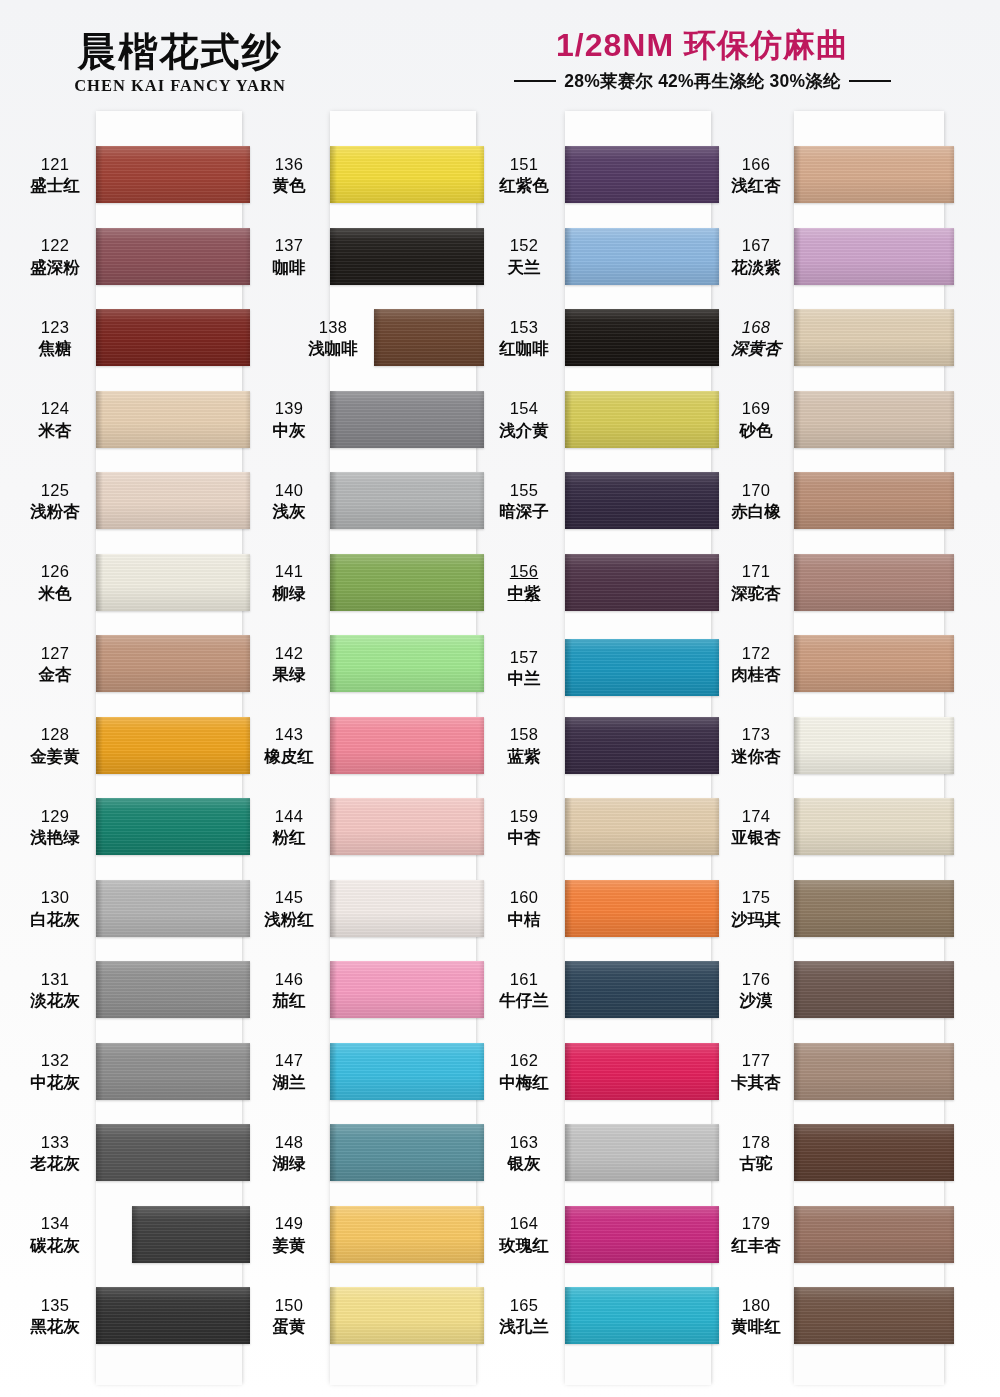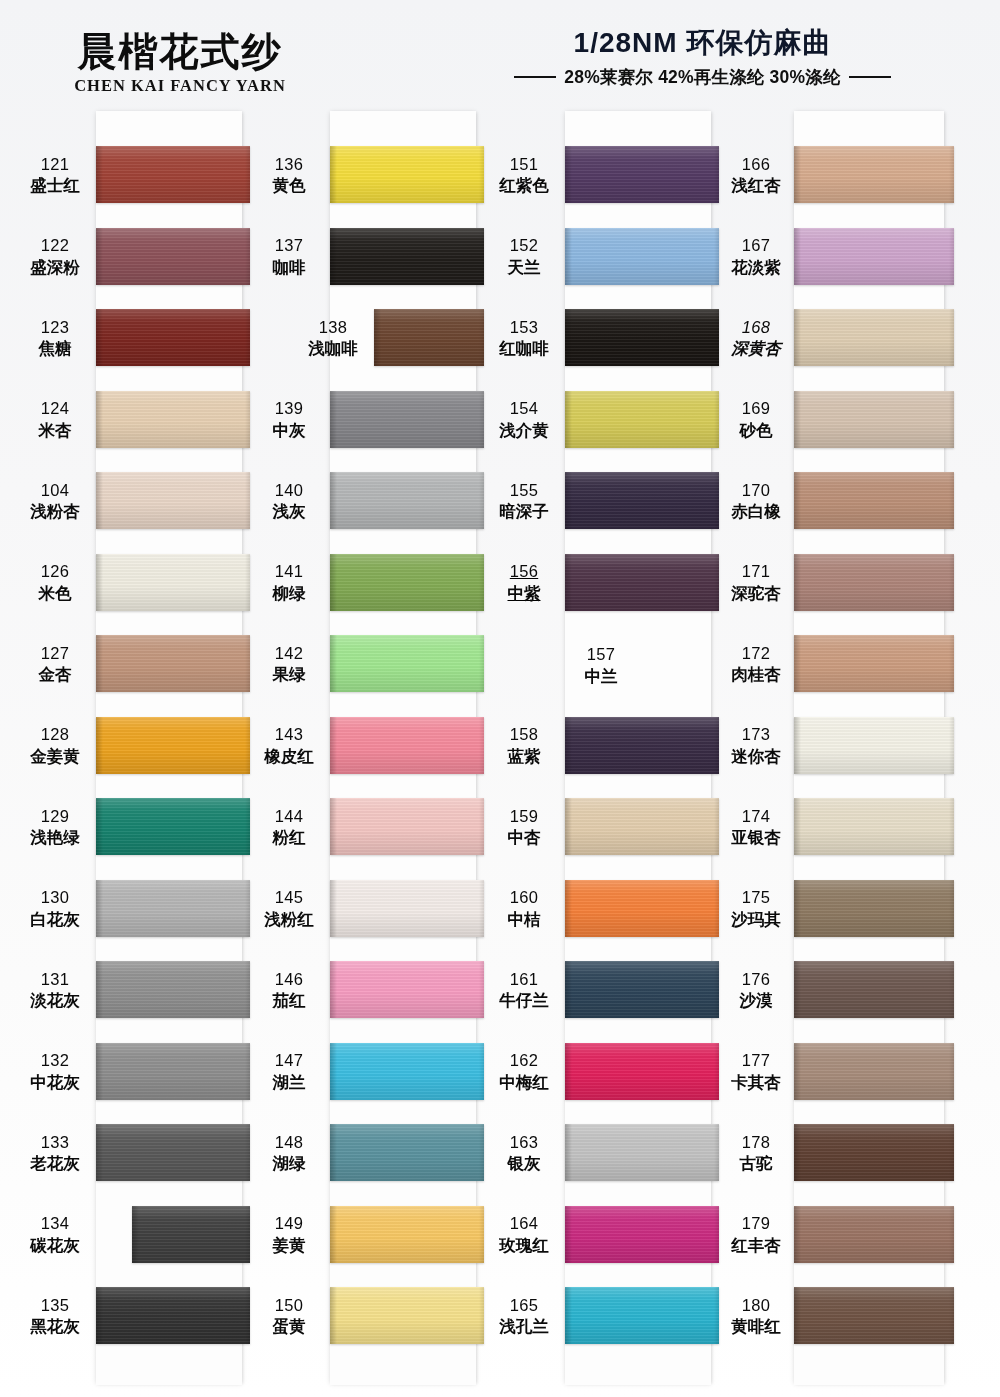--- a/index.html
+++ b/index.html
@@ -52,23 +52,23 @@
   .title-block {
     position: absolute;
     left: 430px;
     top: 28px;
     width: 545px;
     text-align: center;
   }
   .title-main {
     font-family: "Liberation Sans", "DejaVu Sans", sans-serif;
     font-weight: bold;
-    font-size: 28px;
+    font-size: 32px;
     letter-spacing: 1px;
-    color: #0f172a;
+    color: #be185d;
     line-height: 1.1;
     white-space: nowrap;
   }
   .title-sub {
     display: flex;
     align-items: center;
     justify-content: center;
     gap: 8px;
     margin-top: 6px;
   }
@@ -277,21 +277,21 @@
           </div>
           <div class="swatch" style="background: rgb(230, 207, 178);">
             <span class="threads"></span>
             <span class="sheen"></span>
             <span class="edgeL"></span>
             <span class="edgeR"></span>
           </div>
         </div>
         <div class="row" style="top: 348px;">
           <div class="label">
-            <div class="code">104</div>
+            <div class="code">125</div>
             <div class="name">浅粉杏</div>
           </div>
           <div class="swatch" style="background: rgb(232, 213, 198);">
             <span class="threads"></span>
             <span class="sheen"></span>
             <span class="edgeL"></span>
             <span class="edgeR"></span>
           </div>
         </div>
         <div class="row" style="top: 429.5px;">
@@ -673,21 +673,21 @@
             <div class="code">156</div>
             <div class="name">中紫</div>
           </div>
           <div class="swatch" style="background: rgb(78, 51, 71);">
             <span class="threads"></span>
             <span class="sheen"></span>
             <span class="edgeL"></span>
             <span class="edgeR"></span>
           </div>
         </div>
-        <div class="row" style="top: 532px; flex-direction: column;">
+        <div class="row" style="top: 515px;">
           <div class="label">
             <div class="code">157</div>
             <div class="name">中兰</div>
           </div>
           <div class="swatch" style="background: rgb(28, 151, 189);">
             <span class="threads"></span>
             <span class="sheen"></span>
             <span class="edgeL"></span>
             <span class="edgeR"></span>
           </div>

